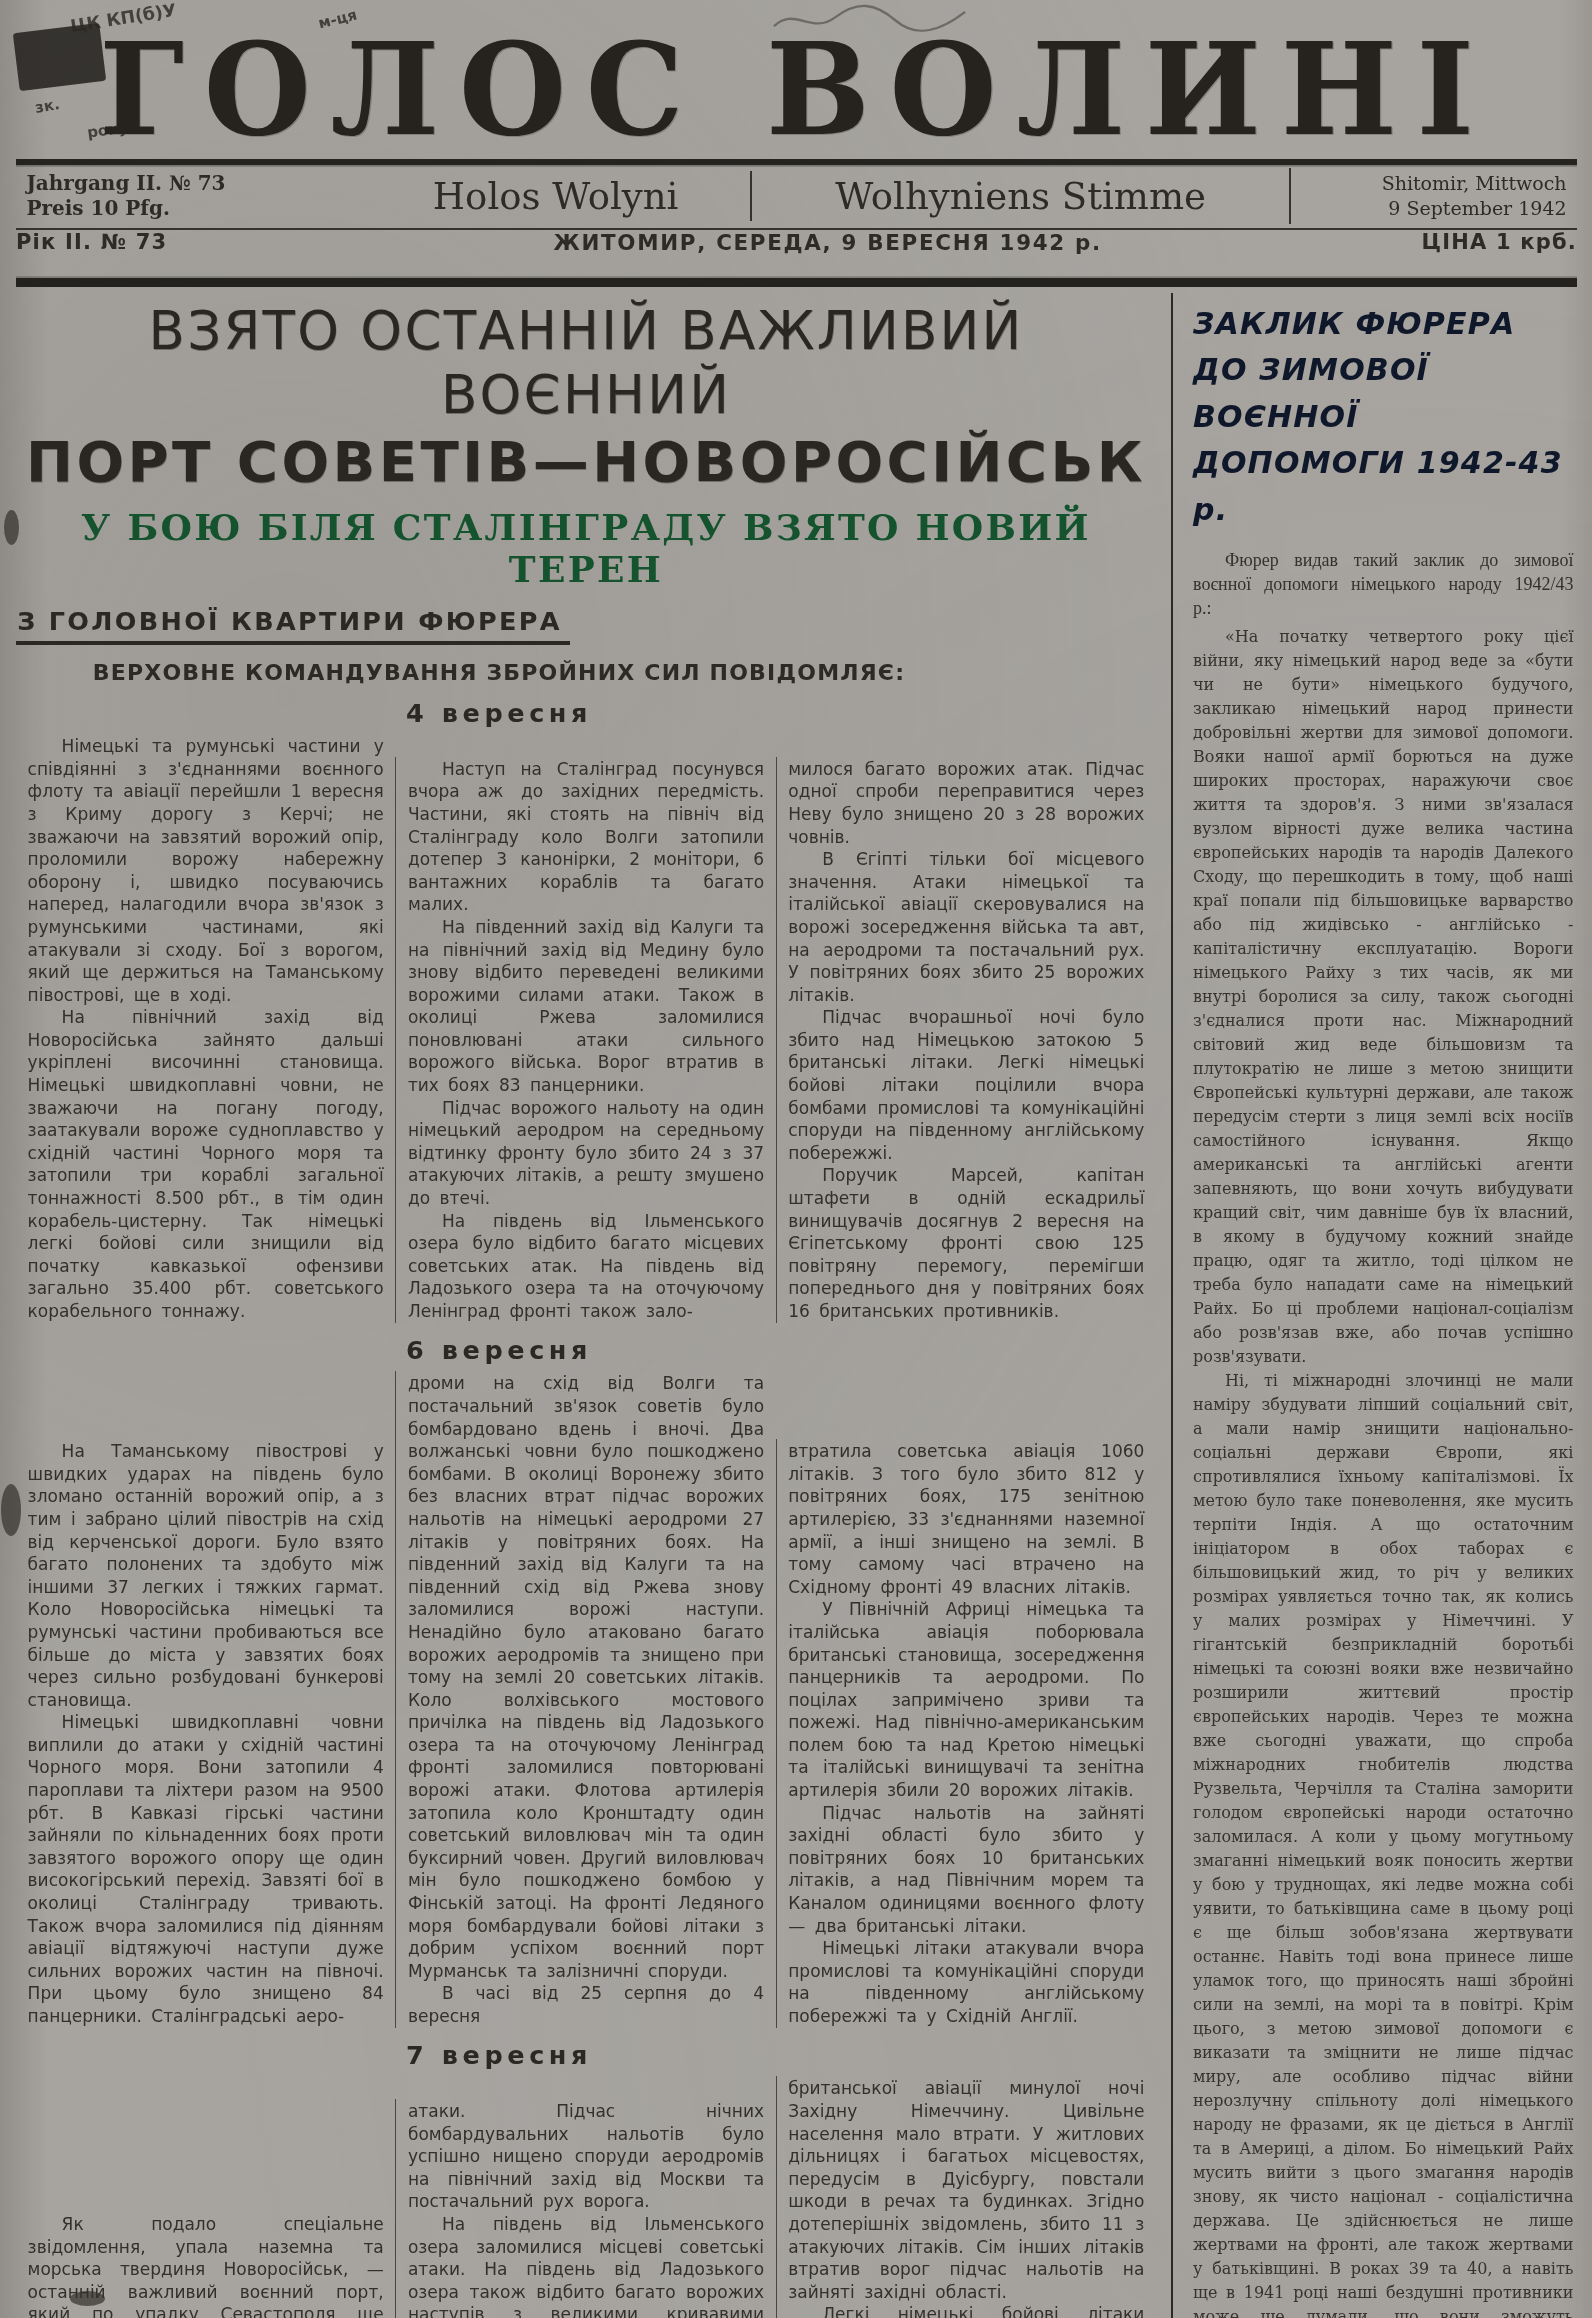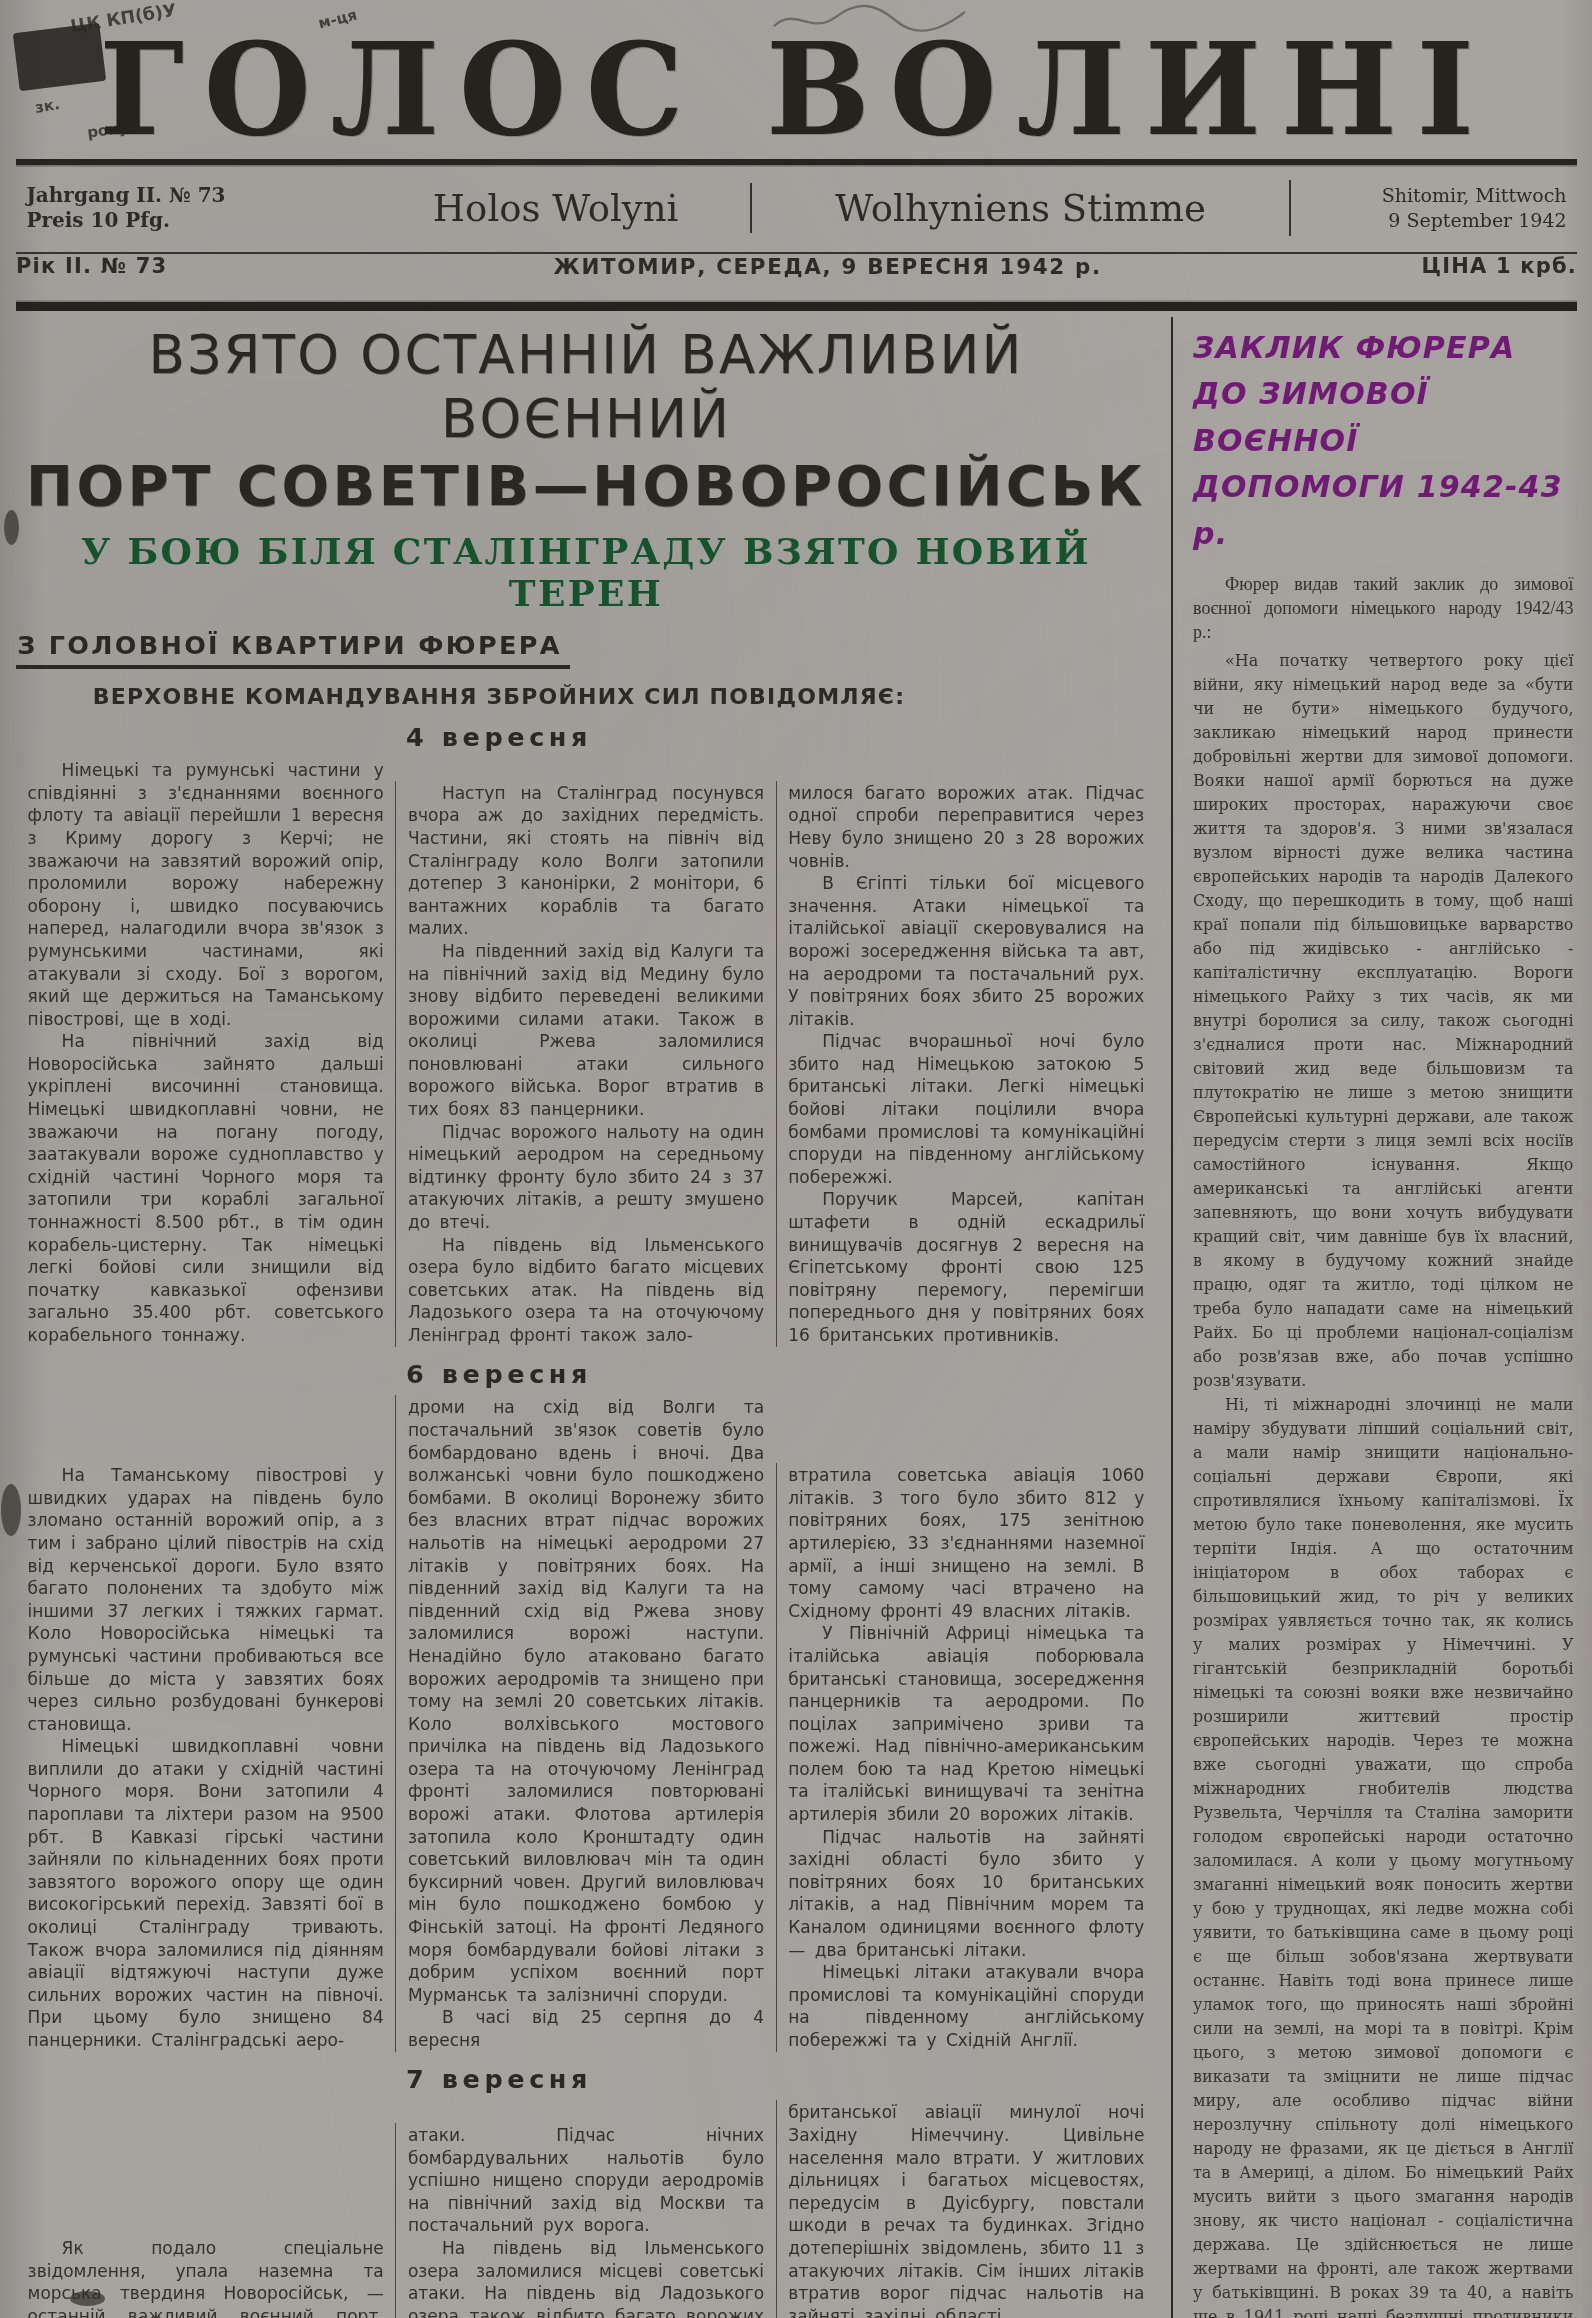--- a/index.html
+++ b/index.html
@@ -17,21 +17,21 @@
   .masthead{padding:23px 16px 0 16px;}
   .masthead-title{
     font-family:"DejaVu Serif",serif;font-weight:bold;color:#26231e;
     font-size:123px;line-height:1.08;text-align:center;white-space:nowrap;
     letter-spacing:.16em;transform:scaleY(1.04);
     text-shadow:1.2px 1.2px 0 rgba(38,35,30,.25);
   }
   .bar-med{height:5.2px;background:#262420;margin:3.5px 16px 0 16px;box-shadow:0 1.7px 0 rgba(38,36,32,.35);}
   .bar-thick{height:9.3px;background:#24221e;margin:0 16px;box-shadow:0 -1.7px 0 rgba(38,36,32,.3);}
   .rule-thin{height:2.3px;background:#35322d;margin:0 16px;}
-  .edition-row{display:flex;align-items:center;margin:12px 16px;height:63px;}
+  .edition-row{display:flex;align-items:center;margin:0 16px;height:63px;}
   .edition-cell{padding:3.5px 10.4px;}
   .c1{width:22%;font-size:20px;font-weight:bold;font-family:"DejaVu Serif",serif;line-height:1.25;}
   .c2{width:35%;border-left:2.3px solid #35322d;text-align:center;font-family:"DejaVu Serif",serif;font-size:37px;}
   .c3{width:25%;text-align:center;font-family:"DejaVu Serif",serif;font-size:37px;}
   .c4{width:18%;border-left:2.3px solid #35322d;text-align:right;font-family:"DejaVu Serif",serif;font-size:19px;line-height:1.3;}
   .issue-row{display:flex;align-items:flex-start;margin:0 16px;height:48px;font-weight:bold;}
   .issue-row .ir1{width:22%;font-size:21px;letter-spacing:1.2px;}
   .issue-row .ir2{flex:1;text-align:center;font-size:21.4px;letter-spacing:1.7px;}
   .issue-row .ir3{width:18%;text-align:right;font-size:21px;letter-spacing:1.2px;}
   
@@ -53,21 +53,21 @@
   .day-heading{font-size:25.5px;font-weight:bold;text-align:center;letter-spacing:4.6px;margin:12.8px 174px 5.8px 0;color:#2b2823;}
   .cols{display:flex;align-items:flex-end;}
   .col{flex:1 1 0;padding:1.2px 11.6px 0 11.6px;}
   .col + .col{border-left:1.2px solid #4a463f;}
   .col p{
     margin:0;padding:0;font-size:17px;line-height:22.6px;text-align:justify;
     word-spacing:4px;text-indent:34px;color:#33302a;
   }
   .col.cont p:first-child{text-indent:0;}
   
-  .sb-headline{font-size:30px;font-weight:bold;font-style:italic;line-height:1.55;letter-spacing:1.2px;color:#701a75;}
+  .sb-headline{font-size:30px;font-weight:bold;font-style:italic;line-height:1.55;letter-spacing:1.2px;color:#0f172a;}
   .sb-lead{font-family:Liberation Serif, serif;font-size:18px;line-height:24px;text-align:justify;
            word-spacing:3.5px;margin-top:15px;text-indent:32px;color:#34302a;}
   .sb-quote{font-family:"DejaVu Serif",serif;font-size:16px;line-height:24px;text-align:justify;
             word-spacing:2.9px;margin-top:4.6px;color:#36322c;}
   .sb-quote p{margin:0;text-indent:32px;}
   .sb-quote p:first-child{text-indent:32px;}
   
   .stamp-blob{position:absolute;background:#262320;transform:rotate(-7deg);opacity:.88;border-radius:3.5px;}
   .stamp-text{position:absolute;font-weight:bold;color:#2c2925;opacity:.8;white-space:nowrap;}
   .speck{position:absolute;background:#33302b;border-radius:50%;opacity:.7;}

